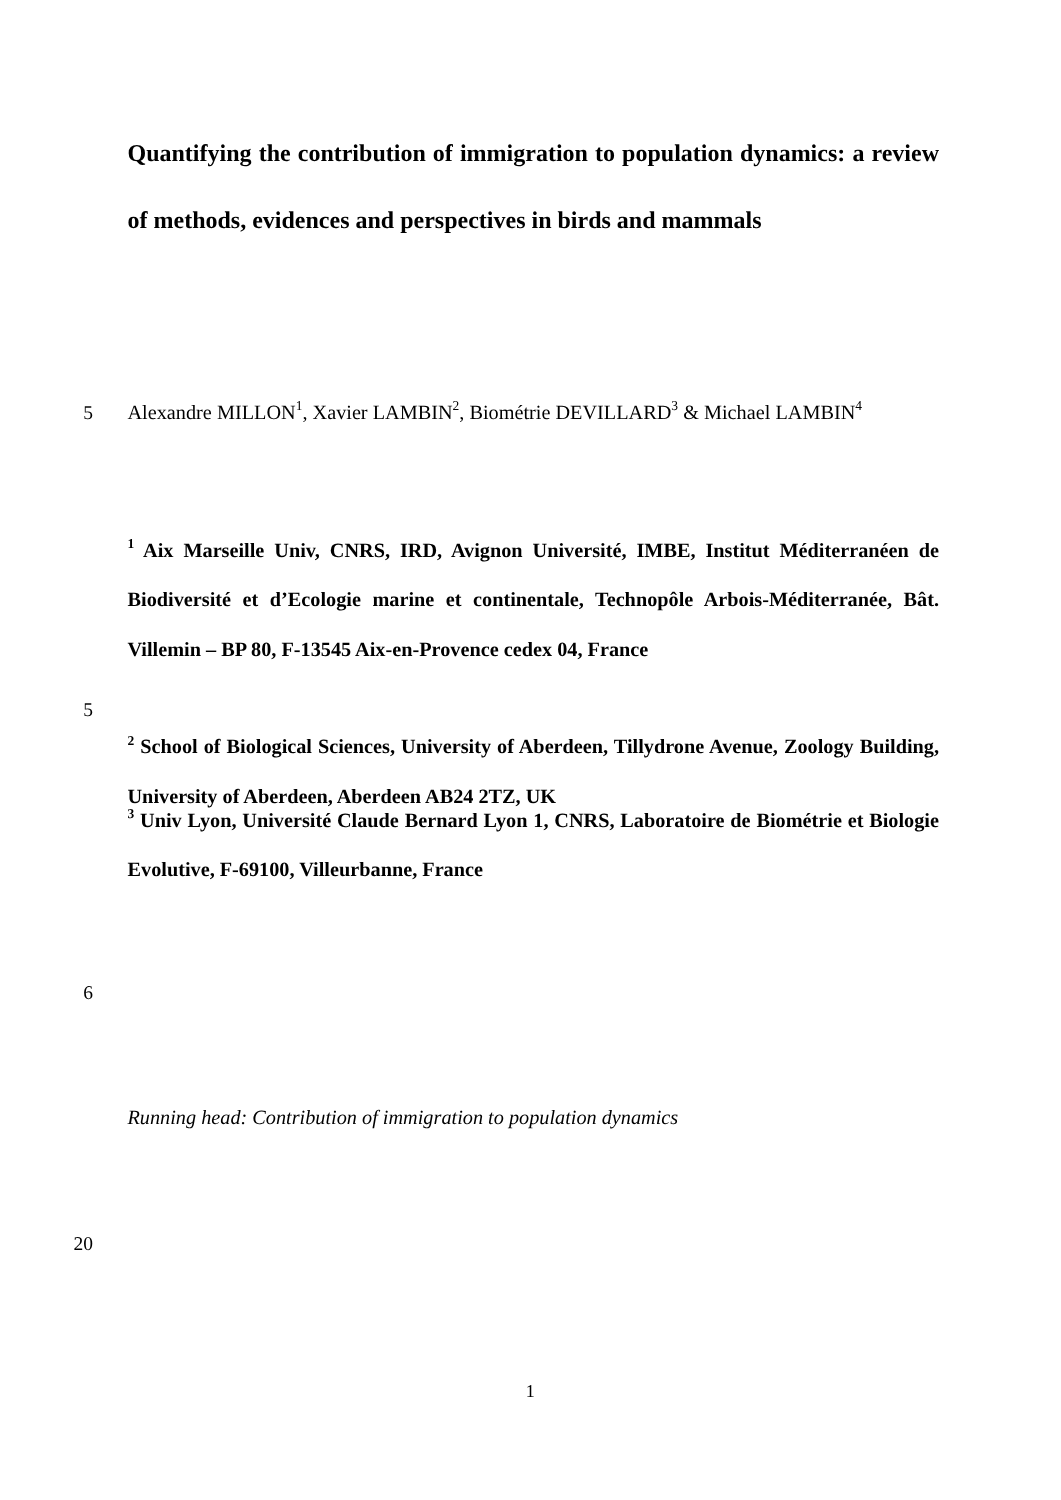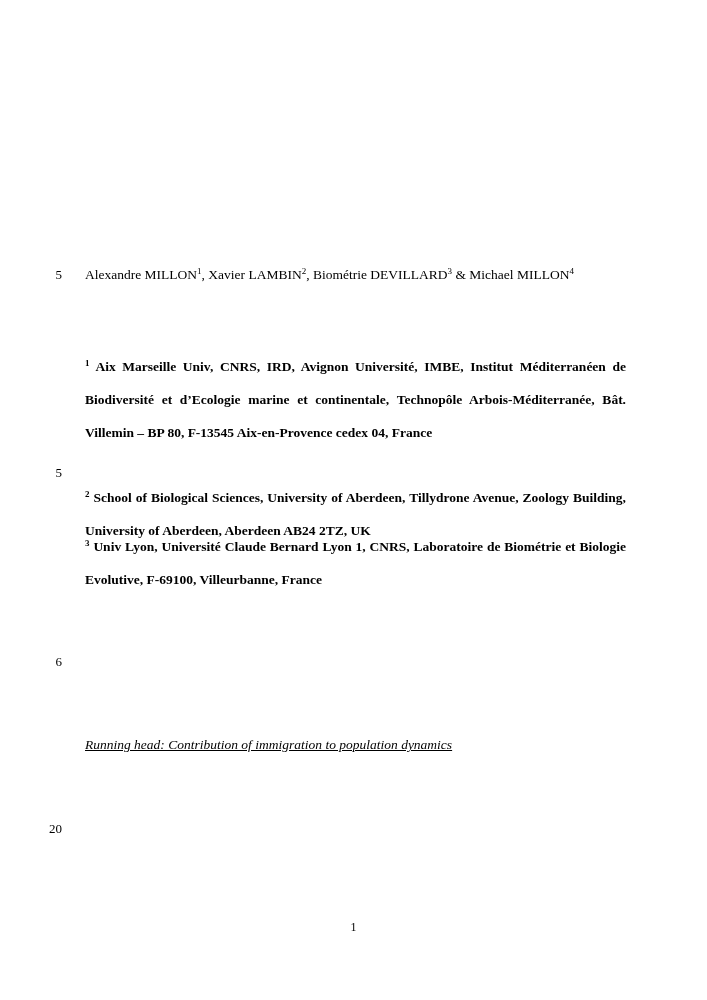--- a/index.html
+++ b/index.html
@@ -63,43 +63,43 @@
   }
   .running-head {
     position: absolute;
     left: 85px;
     top: 728px;
     width: 541px;
     margin: 0;
     font-size: 13.5px;
     font-style: italic;
     line-height: 33px;
-    text-decoration: underline;
   }
   .page-number {
     position: absolute;
     left: 0;
     top: 920px;
     width: 707px;
     text-align: center;
     font-size: 12px;
   }
 </style>
 </head>
 <body>
 
 <div class="page">
 
   <span class="ln" style="top:258px">5</span>
   <span class="ln" style="top:456px">5</span>
   <span class="ln" style="top:645px">6</span>
   <span class="ln" style="top:812px">20</span>
 
+  <h1 class="title">Quantifying the contribution of immigration to population dynamics: a review of methods, evidences and perspectives in birds and mammals</h1>
 
-  <p class="authors"><span>Alexandre MILLON</span><sup>1</sup><span>, </span><span>Xavier LAMBIN</span><sup>2</sup><span>, </span><span>Biométrie DEVILLARD</span><sup>3</sup><span> &amp; </span><span>Michael MILLON</span><sup>4</sup></p>
+  <p class="authors"><span>Alexandre MILLON</span><sup>1</sup><span>, </span><span>Xavier LAMBIN</span><sup>2</sup><span>, </span><span>Biométrie DEVILLARD</span><sup>3</sup><span> &amp; </span><span>Michael LAMBIN</span><sup>4</sup></p>
 
   <p class="affil" style="top:350px"><sup>1</sup> <span>Aix Marseille Univ, CNRS, IRD, Avignon Université, IMBE, Institut Méditerranéen de Biodiversité et d’Ecologie marine et continentale, Technopôle Arbois-Méditerranée, Bât. Villemin – BP 80, F-13545 Aix-en-Provence cedex 04, France</span></p>
 
   <p class="affil" style="top:481px"><sup>2</sup> <span>School of Biological Sciences, University of Aberdeen, Tillydrone Avenue, Zoology Building, University of Aberdeen, Aberdeen AB24 2TZ, UK</span></p>
 
   <p class="affil" style="top:530px"><sup>3</sup> <span>Univ Lyon, Université Claude Bernard Lyon 1, CNRS, Laboratoire de Biométrie et Biologie Evolutive, F-69100, Villeurbanne, France</span></p>
 
 
   <p class="running-head">Running head: Contribution of immigration to population dynamics</p>
 

